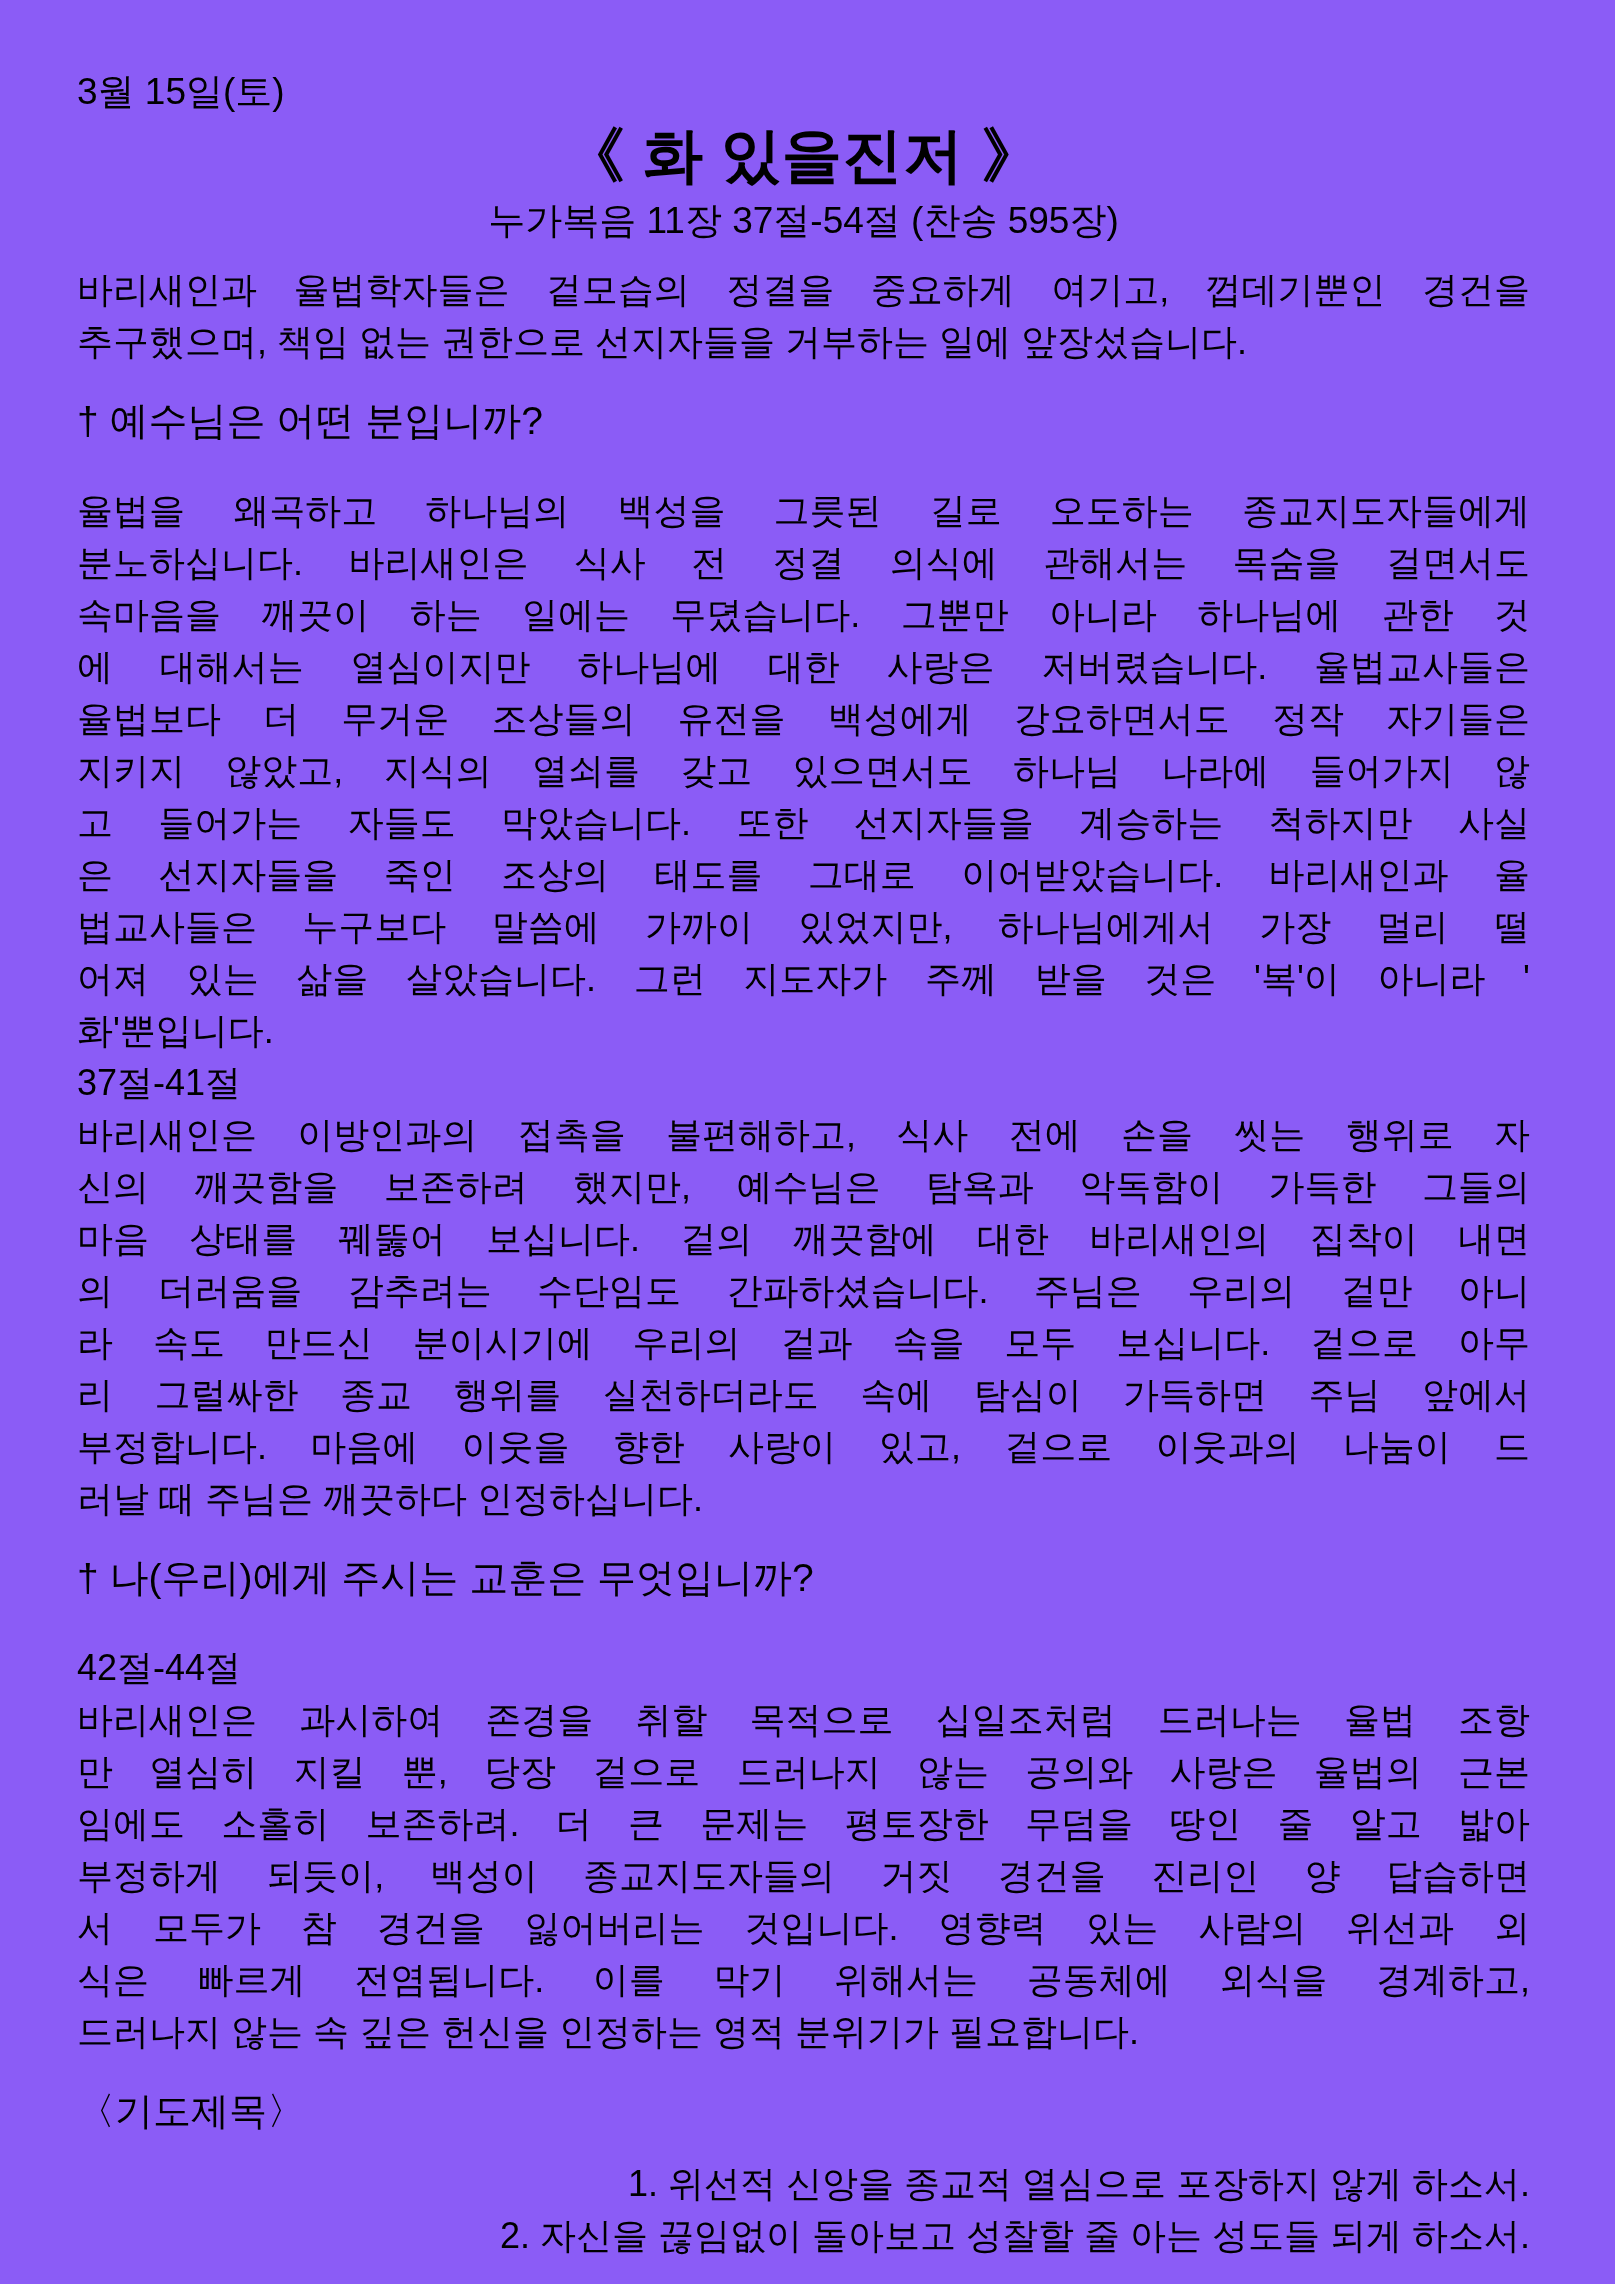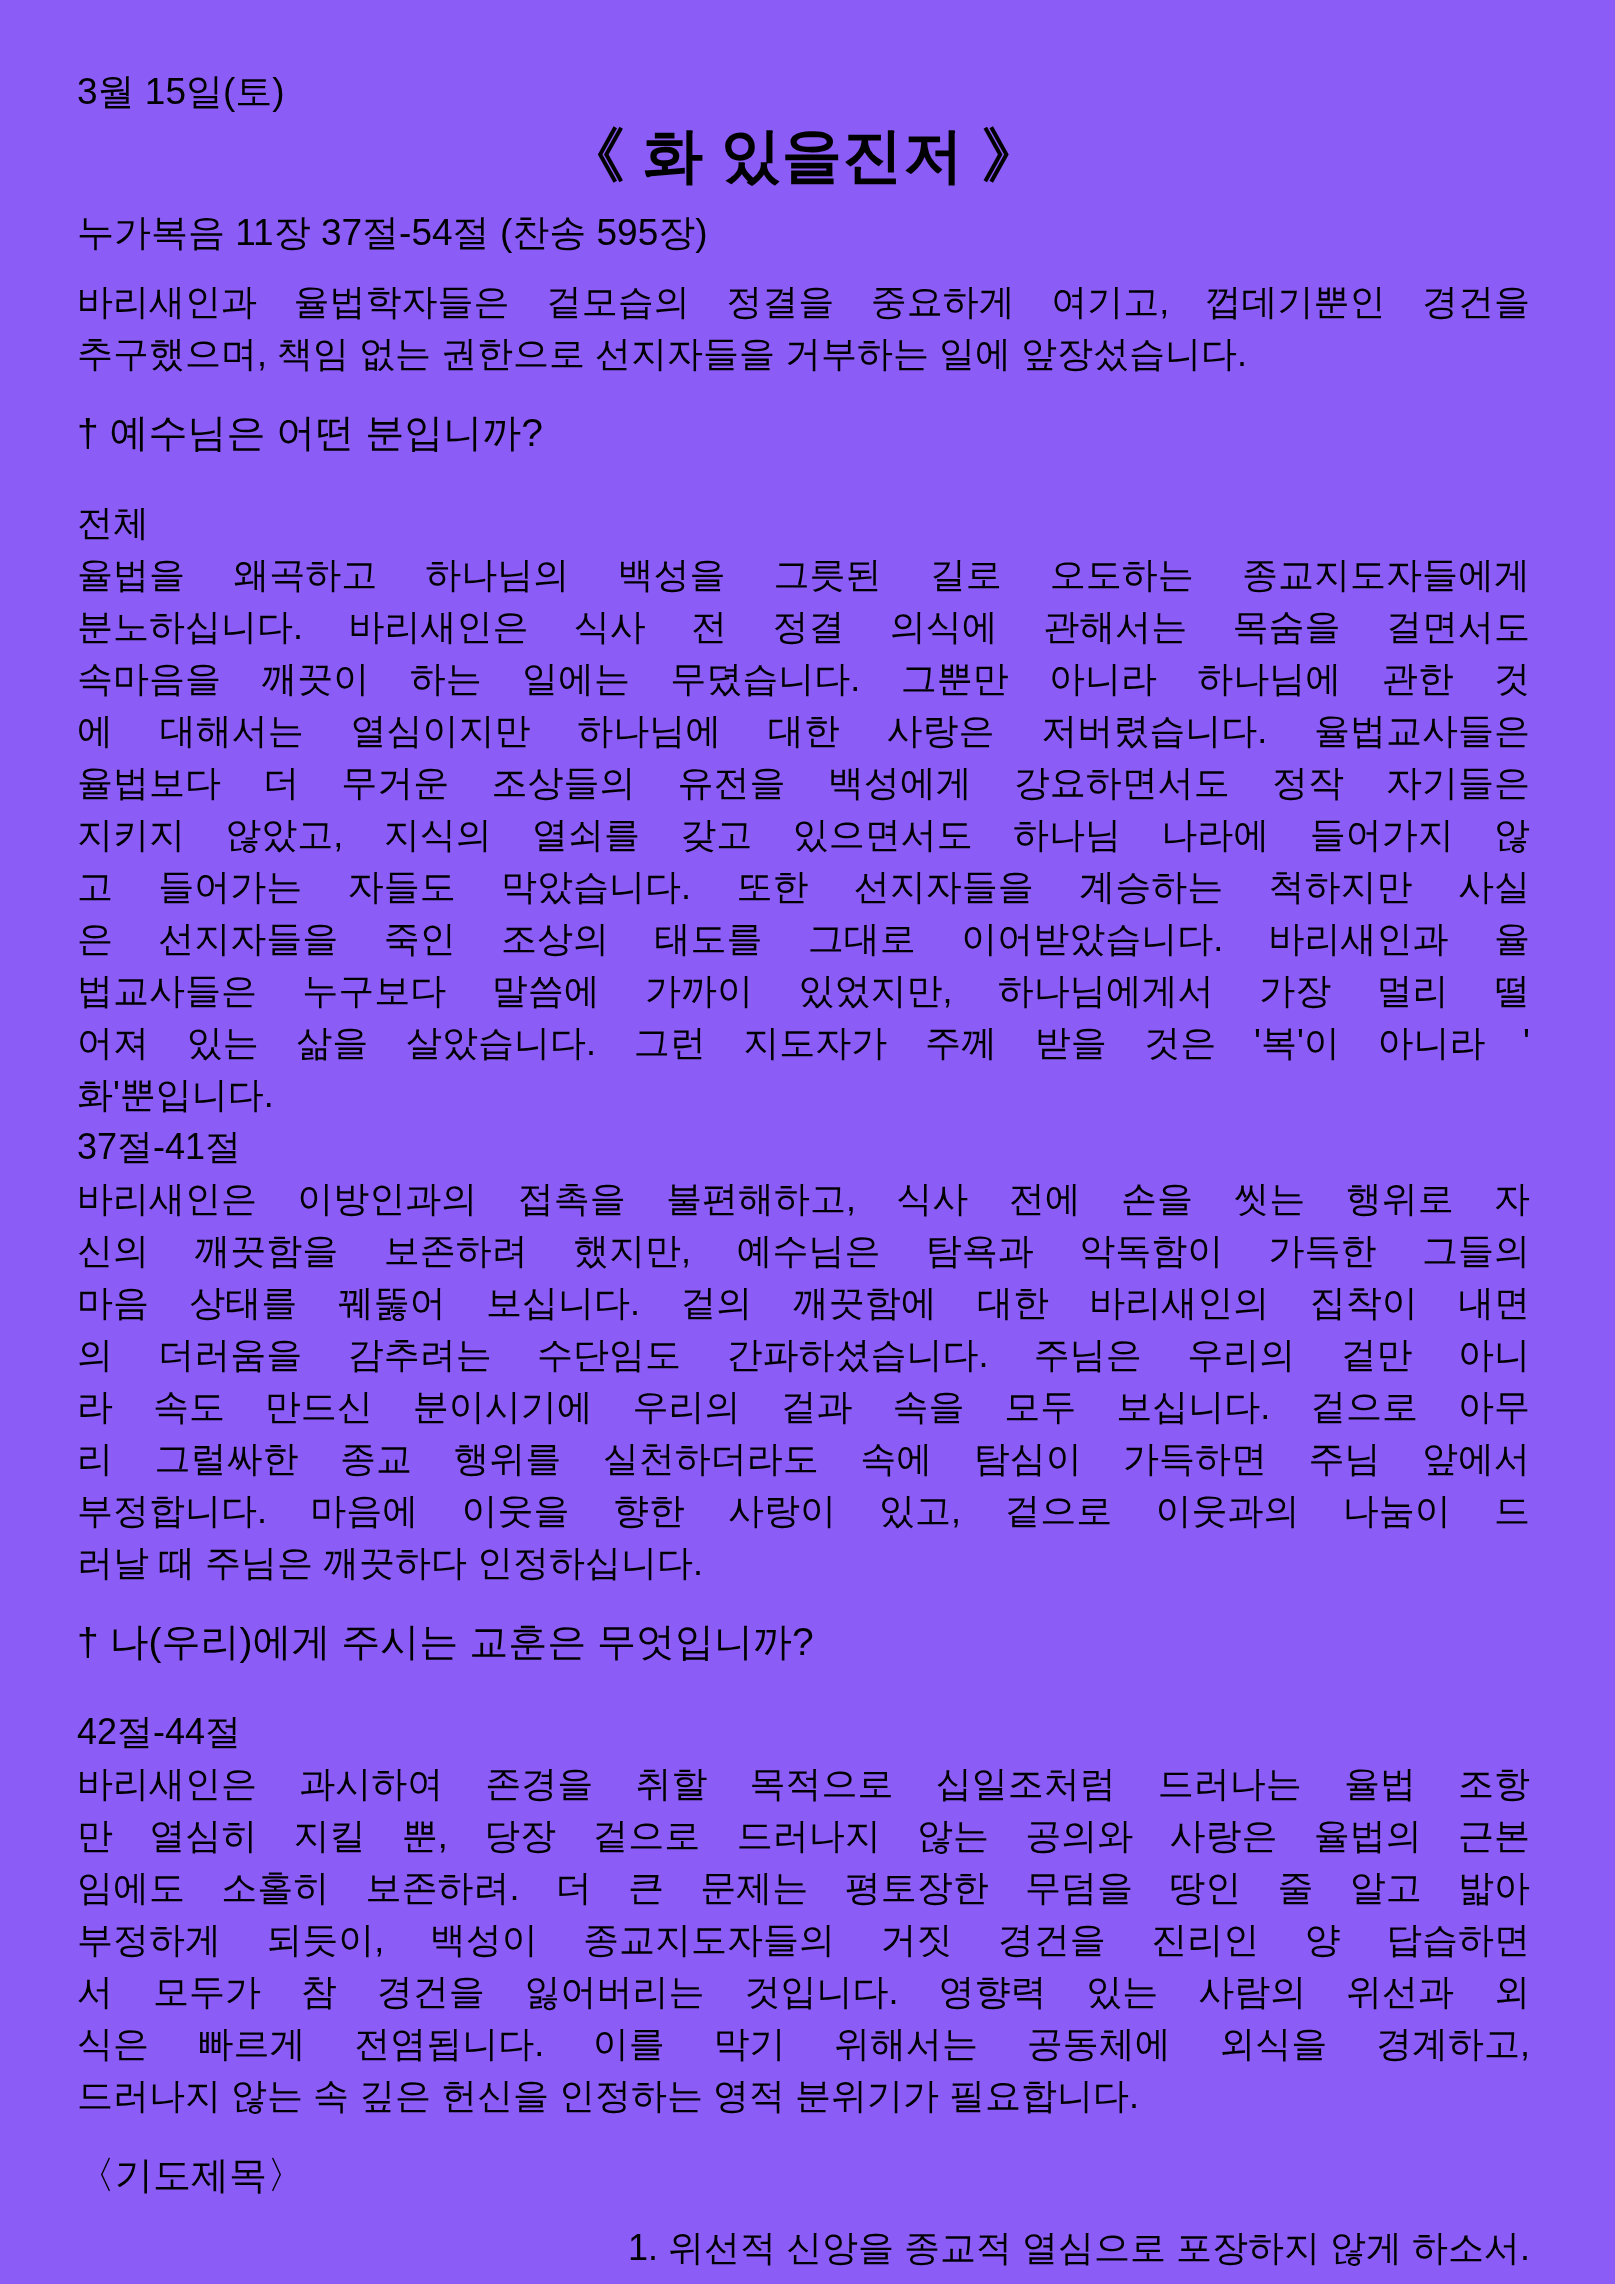--- a/index.html
+++ b/index.html
@@ -30,24 +30,24 @@
   }
   .title {
     margin: 6.5px 0 0 0;
     font-size: 60px;
     line-height: 68px;
     font-weight: bold;
     text-align: center;
     letter-spacing: 0.7px;
   }
   .scripture {
-    margin-top: 17px;
+    margin-top: 5px;
     font-size: 37px;
     line-height: 52px;
-    text-align: left;
+    text-align: center;
   }
   .para { margin: 0; }
   .intro { margin-top: 17px; }
   .line {
     font-size: 36px;
     line-height: 52px;
     text-align: left;
   }
   .line.fill {
     text-align: justify;
@@ -85,21 +85,20 @@
   <div class="content">
     <div class="date">3월 15일(토)</div>
     <h1 class="title">《 화 있을진저 》</h1>
     <div class="scripture">누가복음 11장 37절-54절 (찬송 595장)</div>
     <div class="para intro" id="intro">
         <div class="line fill">바리새인과 율법학자들은 겉모습의 정결을 중요하게 여기고, 껍데기뿐인 경건을</div>
         <div class="line">추구했으며, 책임 없는 권한으로 선지자들을 거부하는 일에 앞장섰습니다.</div>
       </div>
     <div id="sections">
         <div class="section-heading">† 예수님은 어떤 분입니까?</div>
-        <div class="block-label">전체</div>
         <div class="para">
           <div class="line fill">율법을 왜곡하고 하나님의 백성을 그릇된 길로 오도하는 종교지도자들에게</div>
           <div class="line fill">분노하십니다. 바리새인은 식사 전 정결 의식에 관해서는 목숨을 걸면서도</div>
           <div class="line fill">속마음을 깨끗이 하는 일에는 무뎠습니다. 그뿐만 아니라 하나님에 관한 것</div>
           <div class="line fill">에 대해서는 열심이지만 하나님에 대한 사랑은 저버렸습니다. 율법교사들은</div>
           <div class="line fill">율법보다 더 무거운 조상들의 유전을 백성에게 강요하면서도 정작 자기들은</div>
           <div class="line fill">지키지 않았고, 지식의 열쇠를 갖고 있으면서도 하나님 나라에 들어가지 않</div>
           <div class="line fill">고 들어가는 자들도 막았습니다. 또한 선지자들을 계승하는 척하지만 사실</div>
           <div class="line fill">은 선지자들을 죽인 조상의 태도를 그대로 이어받았습니다. 바리새인과 율</div>
           <div class="line fill">법교사들은 누구보다 말씀에 가까이 있었지만, 하나님에게서 가장 멀리 떨</div>

